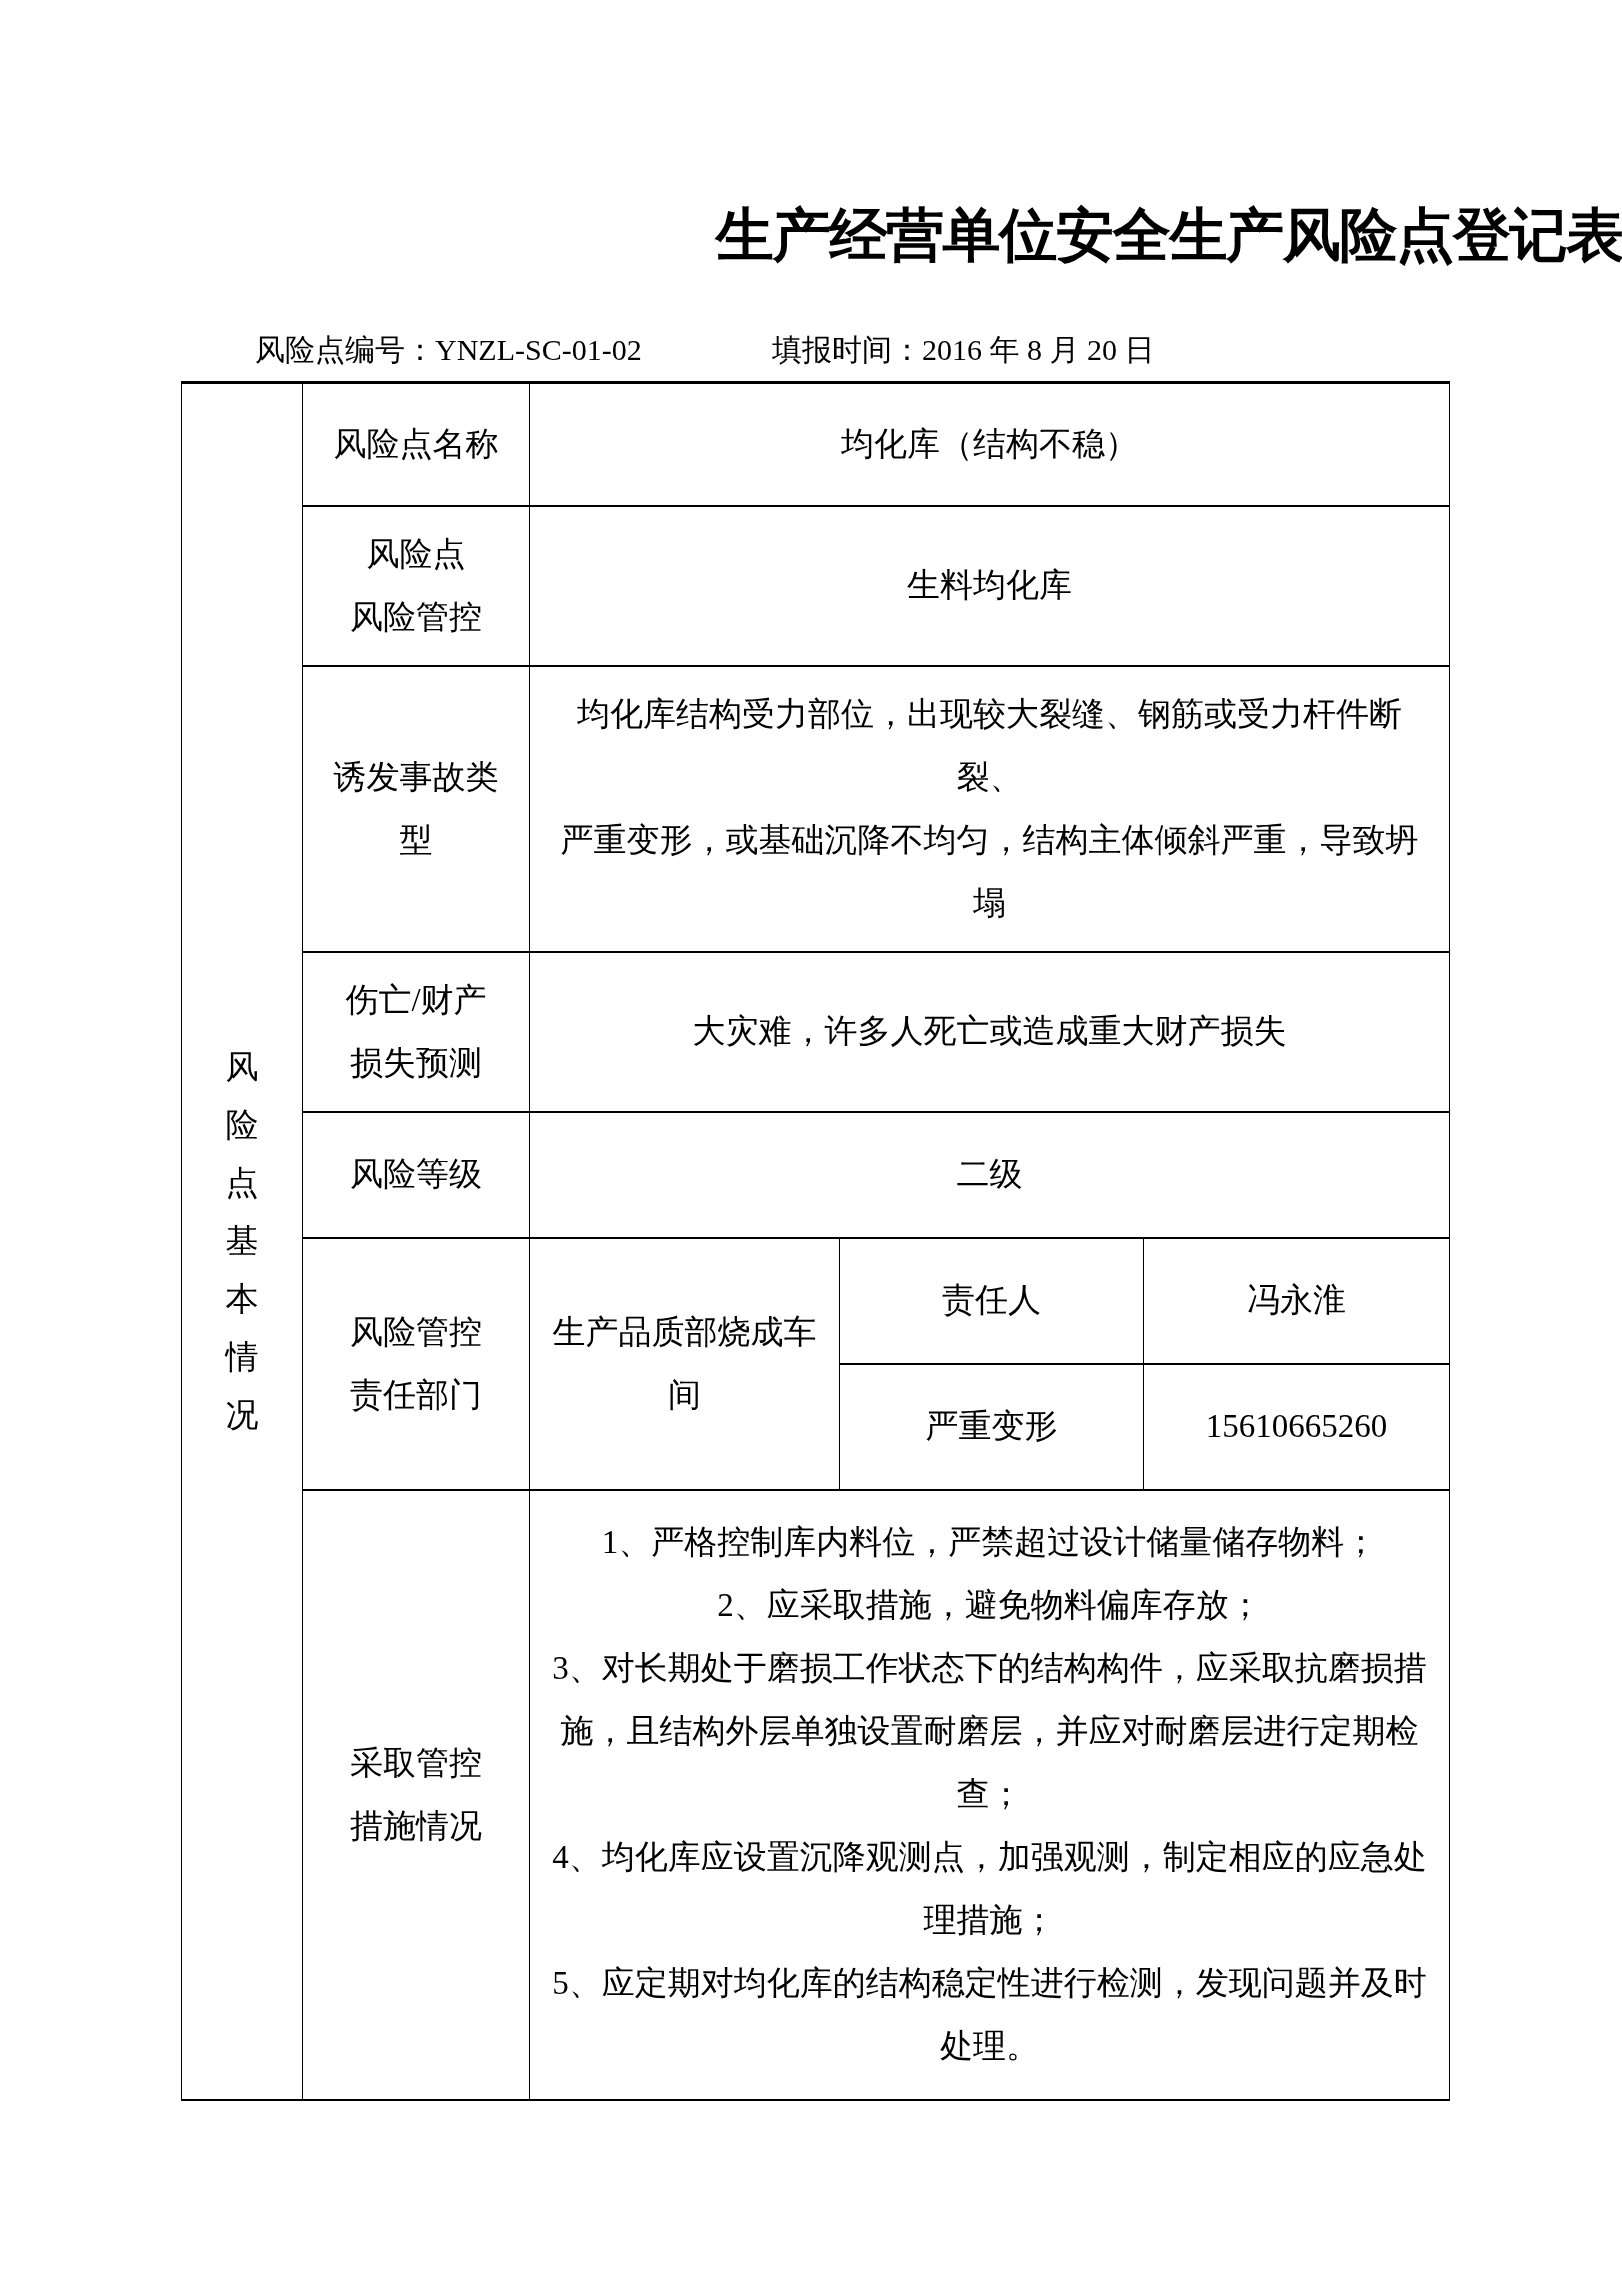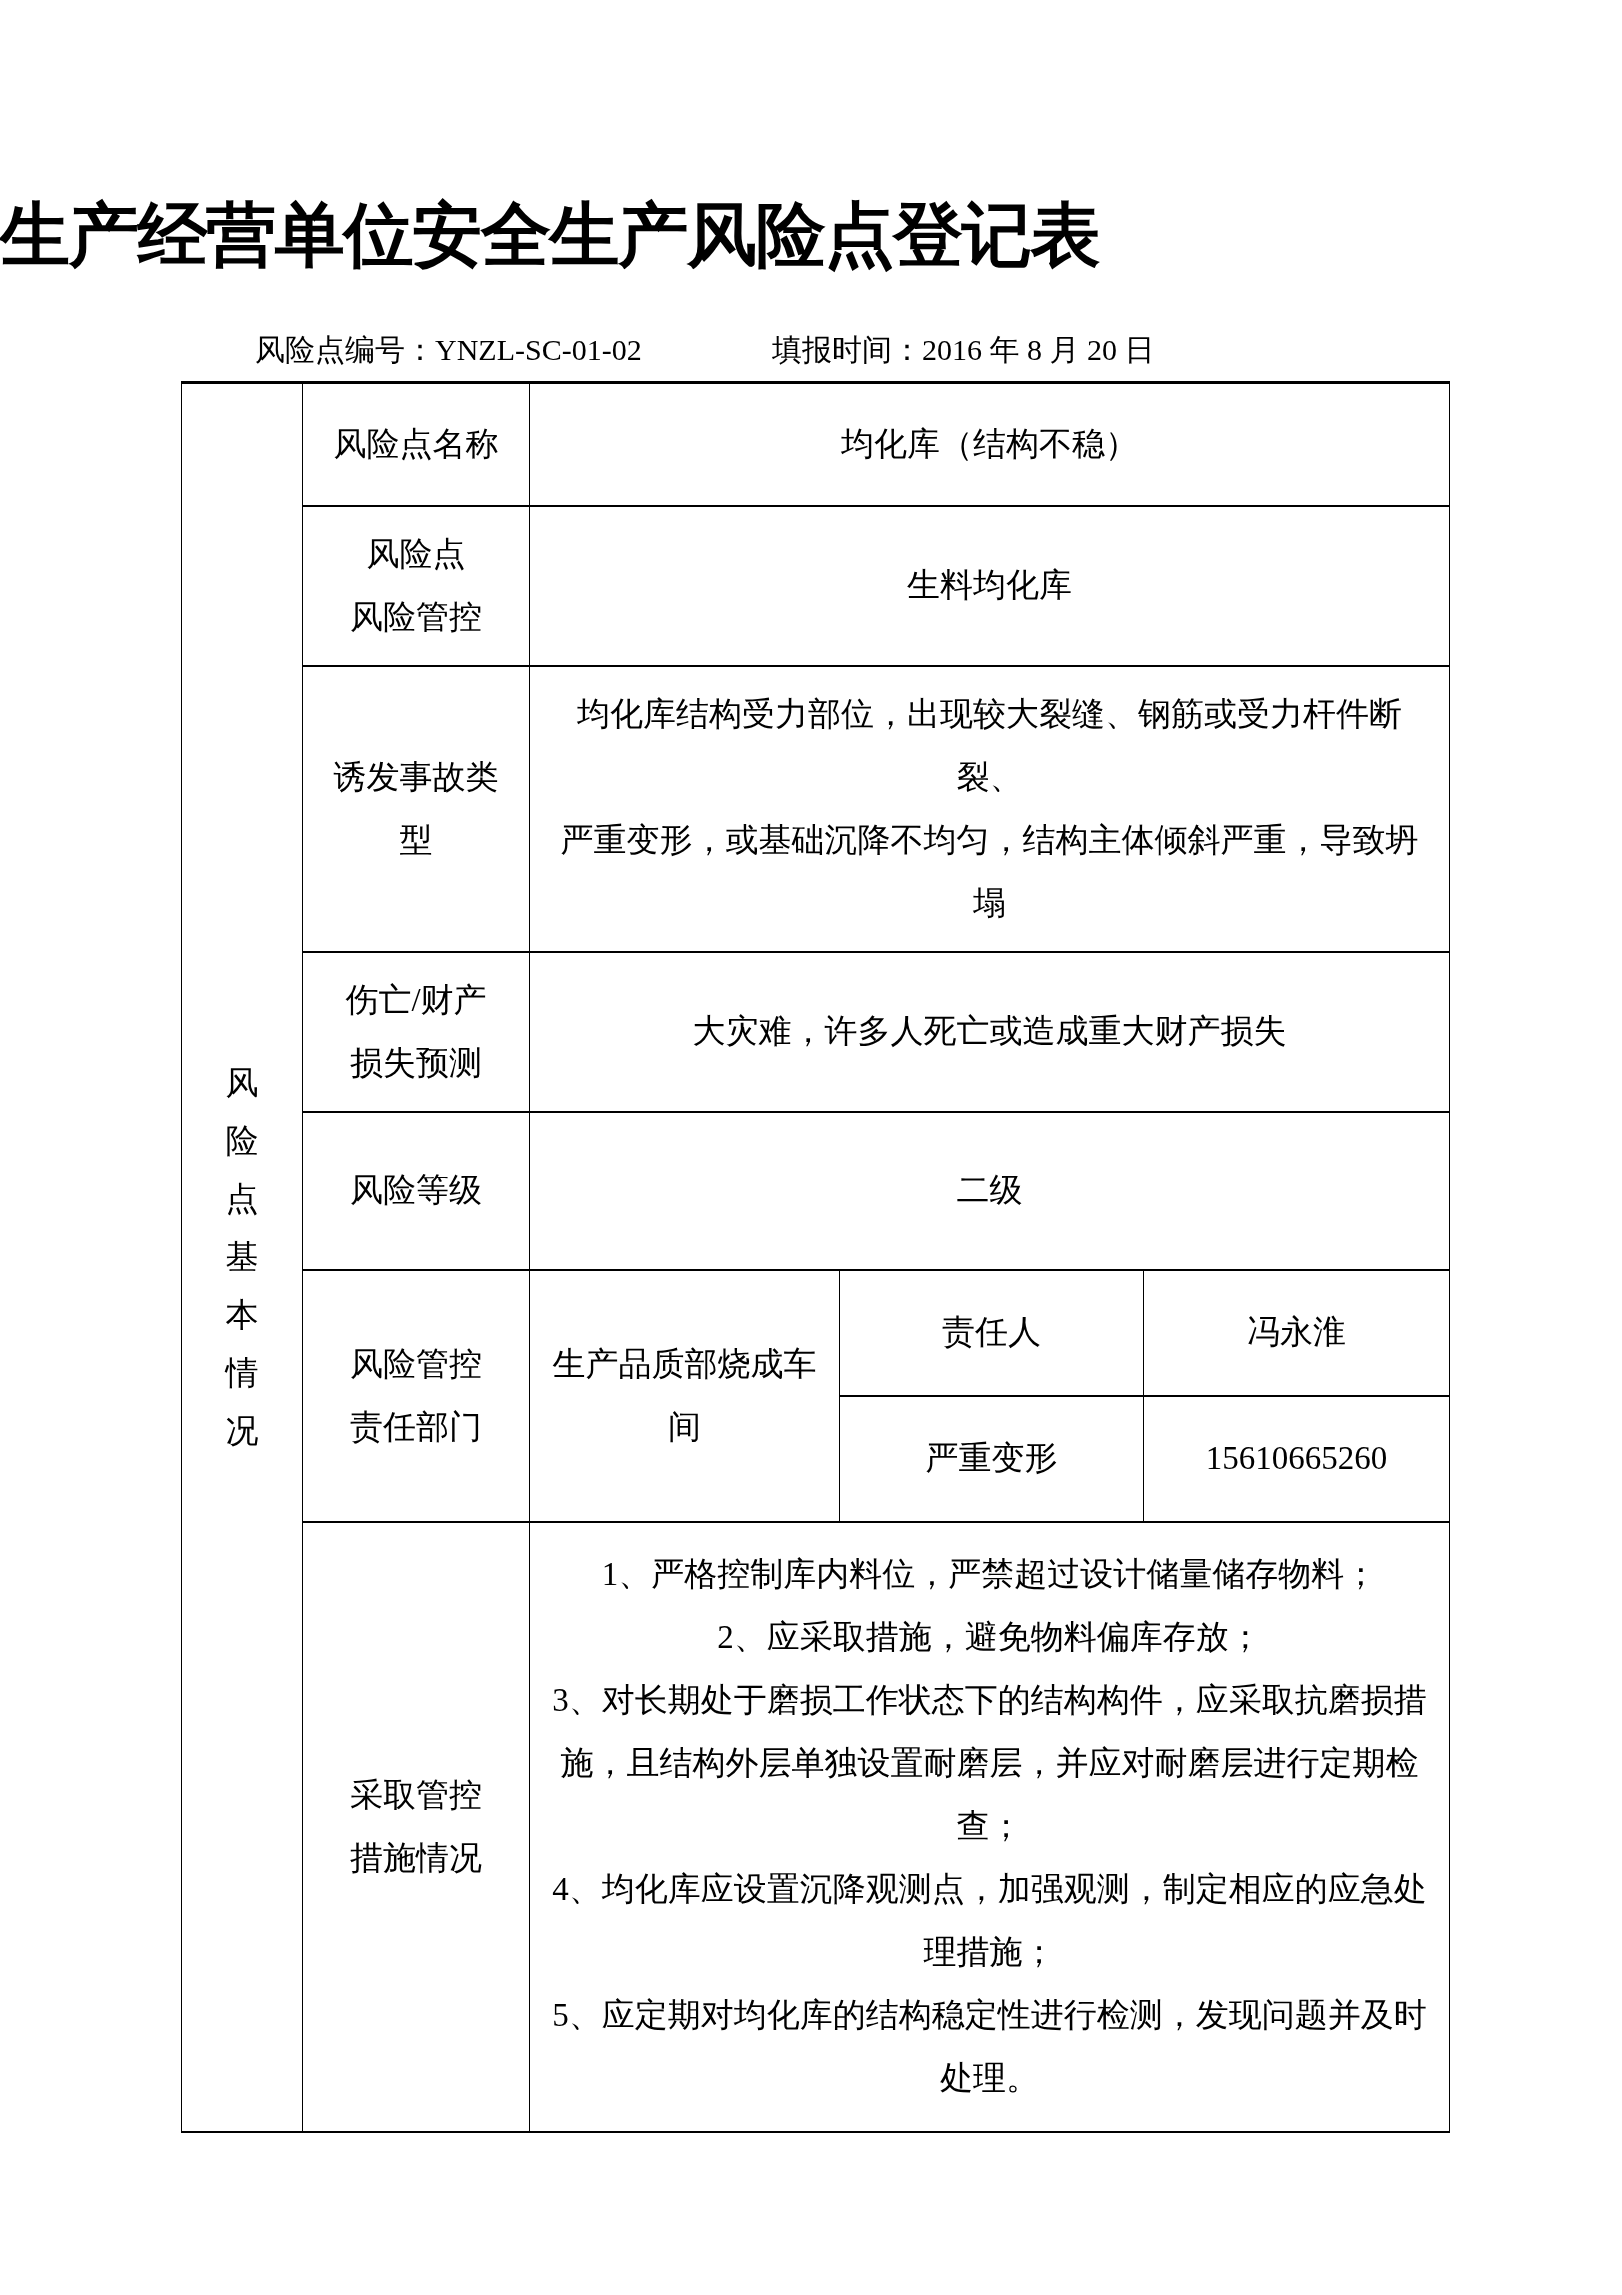--- a/index.html
+++ b/index.html
@@ -10,22 +10,22 @@
     height: 2295px;
     font-family: "Liberation Serif", "DejaVu Serif", serif;
     color: #000;
   }
 
   .page-title {
     position: absolute;
     top: 200px;
     left: 0;
     width: 100%;
-    text-align: left;
-    font-size: 70px;
+    text-align: right;
+    font-size: 58px;
     font-weight: bold;
     letter-spacing: -1.3px;
     line-height: 72px;
     white-space: nowrap;
   }
 
   .meta-row {
     position: absolute;
     top: 326px;
     left: 181px;
@@ -116,21 +116,21 @@
   <tr style="height:126px">
     <td>诱发事故类型</td>
     <td colspan="3" class="cell-left">均化库结构受力部位，出现较大裂缝、钢筋或受力杆件断裂、
 严重变形，或基础沉降不均匀，结构主体倾斜严重，导致坍塌</td>
   </tr>
   <tr style="height:121px">
     <td>伤亡/财产
 损失预测</td>
     <td colspan="3">大灾难，许多人死亡或造成重大财产损失</td>
   </tr>
-  <tr style="height:158px">
+  <tr style="height:126px">
     <td>风险等级</td>
     <td colspan="3">二级</td>
   </tr>
   <tr style="height:126px">
     <td rowspan="2">风险管控
 责任部门</td>
     <td rowspan="2">生产品质部烧成车间</td>
     <td>责任人</td>
     <td class="cell-value-left">冯永淮</td>
   </tr>

